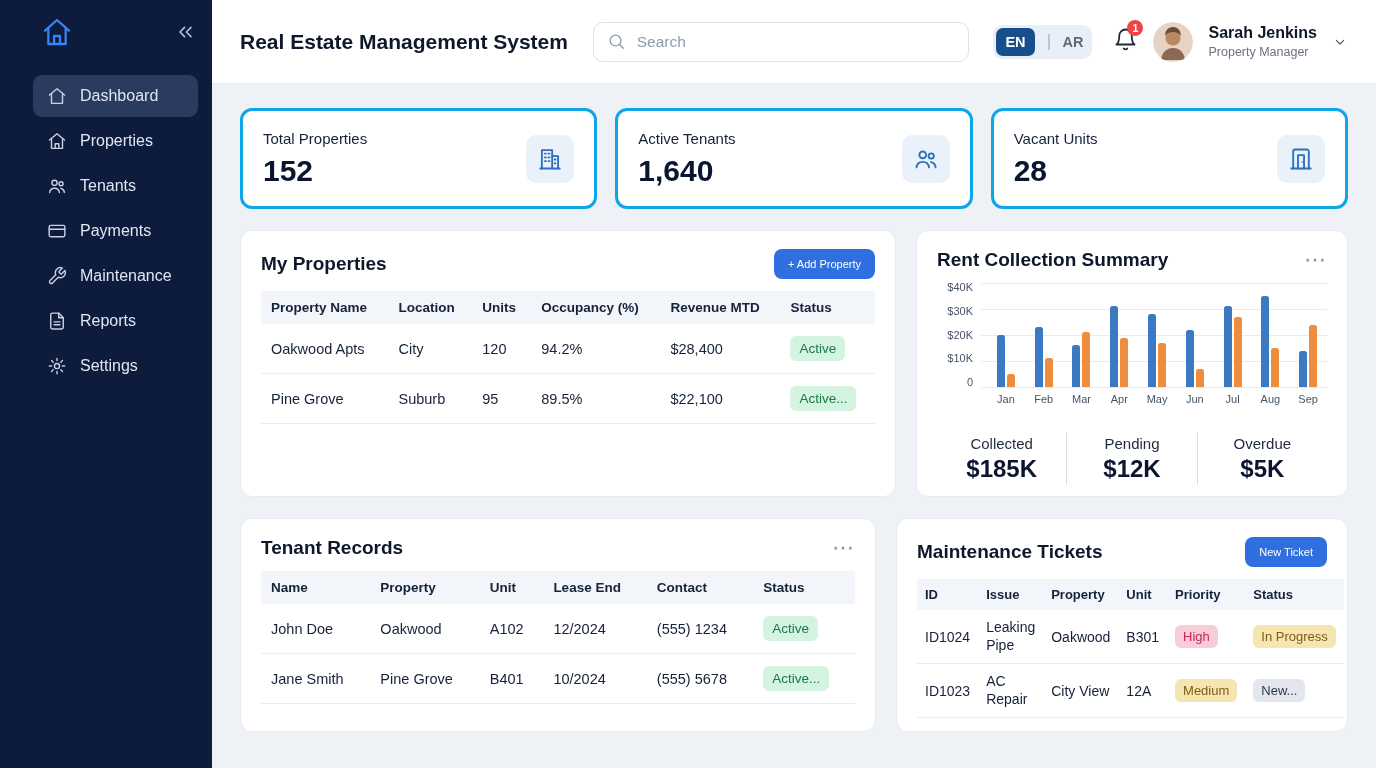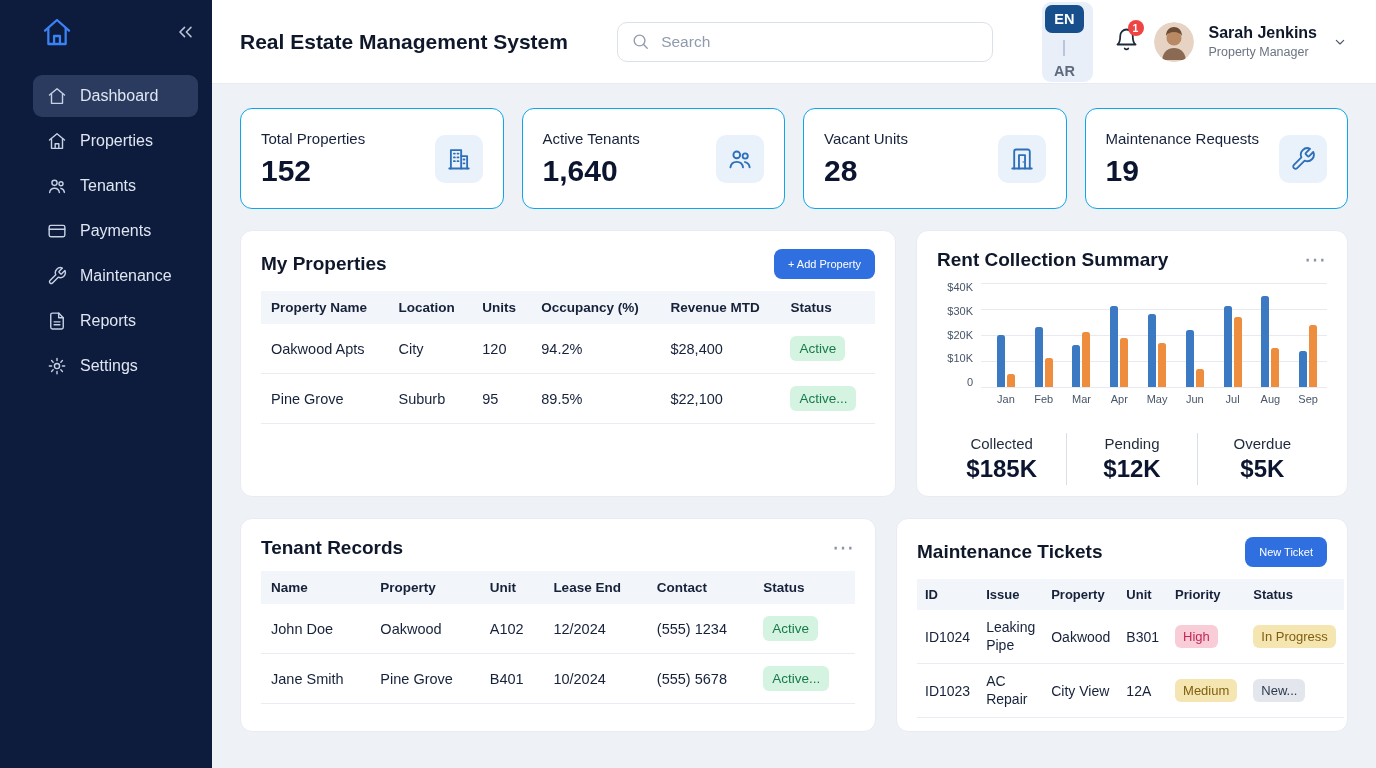--- a/index.html
+++ b/index.html
@@ -17,36 +17,36 @@
 
   
   .main{flex:1;display:flex;flex-direction:column;min-width:0;}
   header{height:84px;min-height:84px;background:#fff;border-bottom:1px solid #e8ebf1;display:flex;align-items:center;padding:0 28px;}
   h1{font-size:21px;margin:0;font-weight:700;white-space:nowrap;}
   .search{margin:16px auto;width:376px;height:40px;border:1px solid #dbe1ea;border-radius:10px;display:flex;align-items:center;gap:9px;padding:0 13px;background:#fff;}
   .search .ic{color:#8f9aac;display:flex;}
   .search input{border:none;outline:none;flex:1;font-size:15.5px;font-family:inherit;color:#334155;background:transparent;}
   .search input::placeholder{color:#8f9aac;}
   .hdr-right{display:flex;align-items:center;gap:15px;}
-  .lang{display:flex;align-items:center;gap:7px;background:#e9eff8;border-radius:9px;padding:3px 9px 3px 3px;flex-direction:column;}
+  .lang{display:flex;align-items:center;gap:13px;background:#e9eff8;border-radius:9px;padding:3px 9px 3px 3px;}
   .lang-en{background:#174e8c;color:#fff;font-weight:700;font-size:14.5px;padding:6px 9px;border-radius:7px;cursor:pointer;}
   .lang-div{width:2px;height:16px;background:#b9c6d8;}
   .lang-ar{color:#5e6b7e;font-weight:700;font-size:14.5px;cursor:pointer;}
   .bell{position:relative;color:#1f2937;cursor:pointer;display:flex;margin-left:6px;}
   .bell-badge{position:absolute;top:-7px;right:-5px;background:#ef4444;color:#fff;font-size:10.5px;font-weight:700;min-width:16px;height:16px;border-radius:8px;display:flex;align-items:center;justify-content:center;padding:0 4px;}
   .avatar{width:40px;height:40px;border-radius:50%;overflow:hidden;cursor:pointer;flex-shrink:0;}
   .user{cursor:pointer;line-height:1.3;}
   .user-name{font-size:16px;font-weight:700;color:#0f172a;}
   .user-role{font-size:12.5px;color:#6b7480;}
   .chev{color:#4b5563;display:flex;cursor:pointer;}
 
   
   .content{flex:1;padding:24px 28px;overflow:hidden;}
   .stats{display:flex;gap:18px;margin-bottom:21px;}
-  .stat-card{flex:1;background:#fff;border:1px solid #0ea5e9;border-radius:12px;height:101px;padding:0 20px;display:flex;align-items:center;justify-content:space-between;}
+  .stat-card{flex:1;background:#fff;border:3px solid #0ea5e9;border-radius:12px;height:101px;padding:0 20px;display:flex;align-items:center;justify-content:space-between;}
   .stat-label{font-size:15px;color:#16213a;margin-bottom:7px;white-space:nowrap;}
   .stat-value{font-size:30px;font-weight:700;color:#0b1530;}
   .stat-icon{width:48px;height:48px;border-radius:10px;background:#e9f1fb;color:#2d6fb8;display:flex;align-items:center;justify-content:center;flex-shrink:0;}
 
   .row{display:flex;gap:20px;}
   .row1{margin-bottom:21px;}
   .card{background:#fff;border:1px solid #e8ebf1;border-radius:12px;padding:18px 20px;overflow:hidden;}
   .card-properties{width:656px;height:267px;}
   .card-rent{flex:1;height:267px;}
   .card-tenants{width:636px;height:214px;}
@@ -259,31 +259,20 @@
           </div>
           <div class="stat-icon">
             <svg width="26" height="26" viewBox="0 0 24 24" fill="none" stroke="currentColor" stroke-width="1.7" stroke-linecap="round" stroke-linejoin="round">
               <path d="M4.8 20.8V5a1.8 1.8 0 0 1 1.8-1.8h10.8A1.8 1.8 0 0 1 19.2 5v15.8"></path>
               <path d="M9.2 20.8V8.4h5.6v12.4"></path>
               <path d="M3 20.8h18"></path>
               <circle cx="13.1" cy="14.8" r=".7" fill="currentColor" stroke="none"></circle>
             </svg>
           </div>
         </div>
-        <div class="stat-card">
-          <div>
-            <div class="stat-label">Maintenance Requests</div>
-            <div class="stat-value">19</div>
-          </div>
-          <div class="stat-icon">
-            <svg width="26" height="26" viewBox="0 0 24 24" fill="none" stroke="currentColor" stroke-width="1.7" stroke-linecap="round" stroke-linejoin="round">
-              <path d="M14.7 6.3a1 1 0 0 0 0 1.4l1.6 1.6a1 1 0 0 0 1.4 0l3.77-3.77a6 6 0 0 1-7.94 7.94l-6.91 6.91a2.12 2.12 0 0 1-3-3l6.91-6.91a6 6 0 0 1 7.94-7.94l-3.76 3.76z"></path>
-            </svg>
-          </div>
-        </div>
       </div>
 
     <div class="row row1">
       <section class="card card-properties">
         <div class="card-head">
           <h2 class="card-title">My Properties</h2>
           <button class="btn-primary">+ Add Property</button>
         </div>
         <table id="props-table">
             <thead>

